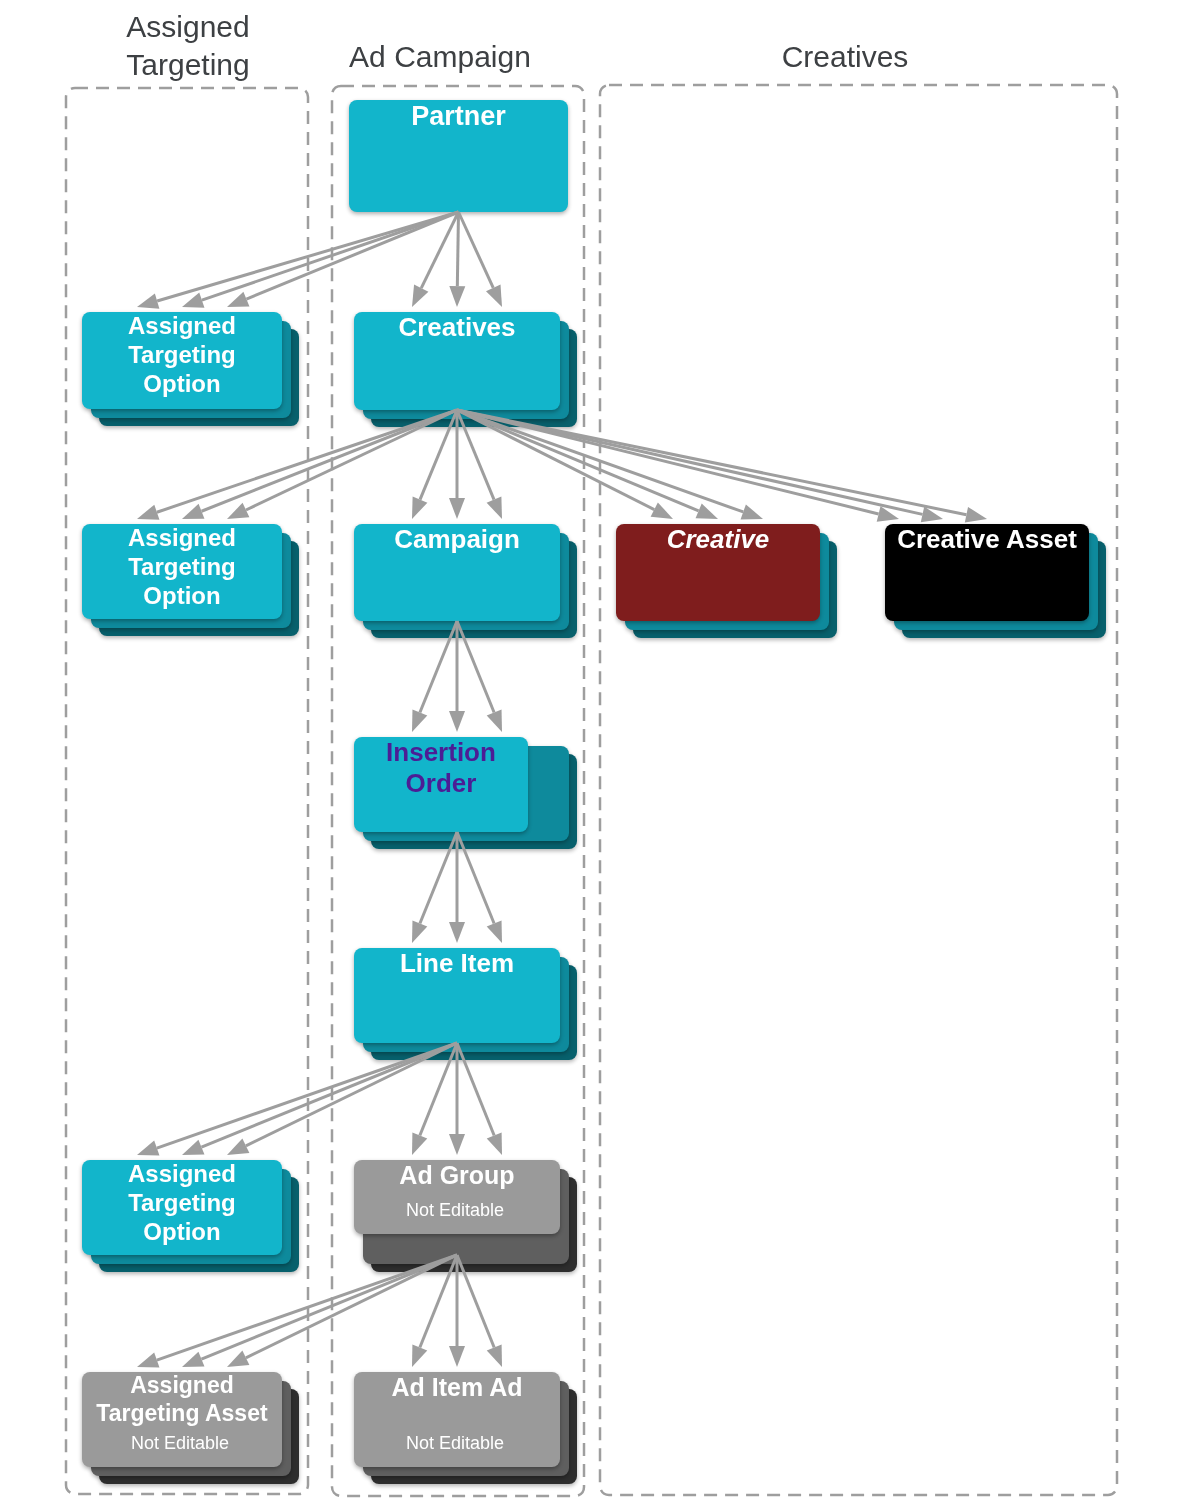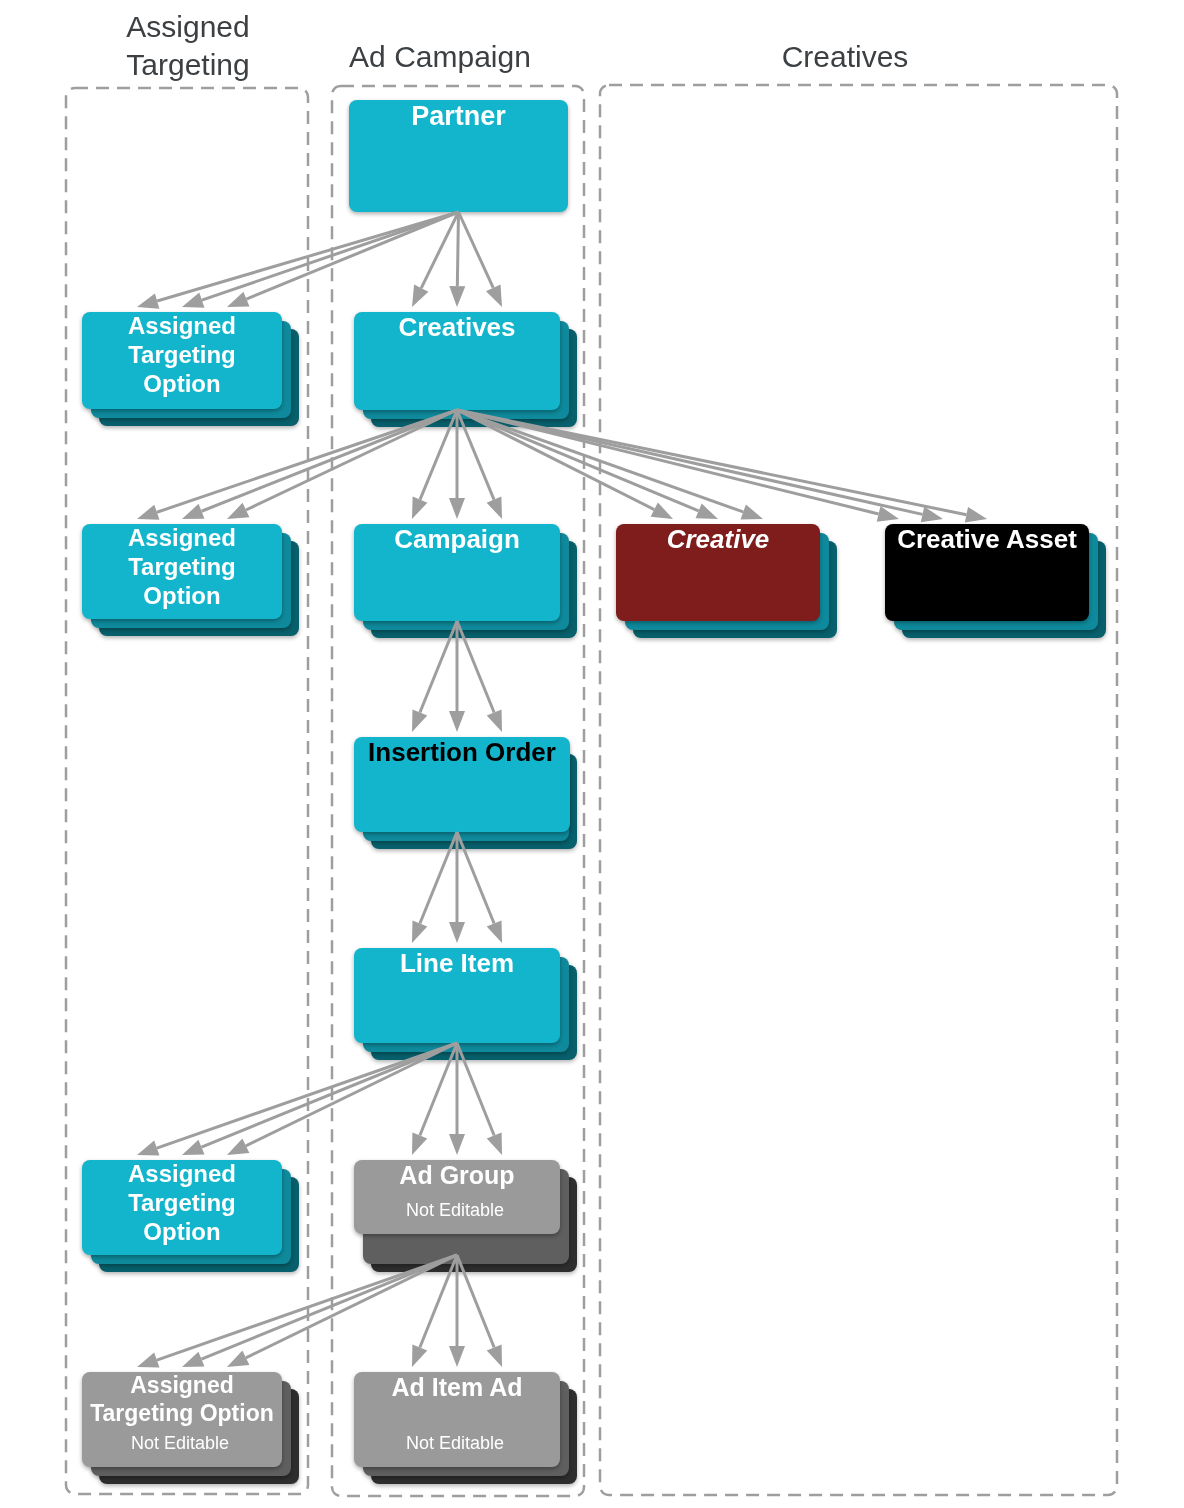--- a/index.html
+++ b/index.html
@@ -87,21 +87,21 @@
       </div>
       <div class="stack-layer" style="left: 902px; top: 541px; width: 204px; height: 97px; background: rgb(7, 96, 108);"></div>
       <div class="stack-layer" style="left: 893.5px; top: 532.5px; width: 204px; height: 97px; background: rgb(14, 138, 156);"></div>
       <div class="node-front" style="left: 885px; top: 524px; width: 204px; height: 97px; background: #000000; color: rgb(255, 255, 255); font-size: 26px;">
         <div class="node-label">
           <div>Creative Asset</div>
         </div>
       </div>
       <div class="stack-layer" style="left: 371px; top: 754px; width: 206px; height: 95px; background: rgb(7, 96, 108);"></div>
       <div class="stack-layer" style="left: 362.5px; top: 745.5px; width: 206px; height: 95px; background: rgb(14, 138, 156);"></div>
-      <div class="node-front" style="left: 354px; top: 737px; width: 216px; height: 95px; background: rgb(18, 181, 203); color: #000000; font-size: 26px;">
+      <div class="node-front" style="left: 354px; top: 737px; width: 174px; height: 95px; background: rgb(18, 181, 203); color: #4c1d95; font-size: 26px;">
         <div class="node-label">
           <div>Insertion Order</div>
         </div>
       </div>
       <div class="stack-layer" style="left: 371px; top: 965px; width: 206px; height: 95px; background: rgb(7, 96, 108);"></div>
       <div class="stack-layer" style="left: 362.5px; top: 956.5px; width: 206px; height: 95px; background: rgb(14, 138, 156);"></div>
       <div class="node-front" style="left: 354px; top: 948px; width: 206px; height: 95px; background: rgb(18, 181, 203); color: rgb(255, 255, 255); font-size: 26px;">
         <div class="node-label">
           <div>Line Item</div>
         </div>
@@ -121,21 +121,21 @@
         <div class="node-label">
           <div>Ad Group</div>
         </div>
         <div class="node-sub">Not Editable</div>
       </div>
       <div class="stack-layer" style="left: 99px; top: 1389px; width: 200px; height: 95px; background: rgb(46, 46, 46);"></div>
       <div class="stack-layer" style="left: 90.5px; top: 1380.5px; width: 200px; height: 95px; background: rgb(95, 95, 95);"></div>
       <div class="node-front" style="left: 82px; top: 1372px; width: 200px; height: 95px; background: rgb(154, 154, 154); color: rgb(255, 255, 255); font-size: 23px; padding-bottom: 30px;">
         <div class="node-label">
           <div>Assigned</div>
-          <div>Targeting Option</div>
+          <div>Targeting Asset</div>
         </div>
         <div class="node-sub">Not Editable</div>
       </div>
       <div class="stack-layer" style="left: 371px; top: 1389px; width: 206px; height: 95px; background: rgb(46, 46, 46);"></div>
       <div class="stack-layer" style="left: 362.5px; top: 1380.5px; width: 206px; height: 95px; background: rgb(95, 95, 95);"></div>
       <div class="node-front" style="left: 354px; top: 1372px; width: 206px; height: 95px; background: rgb(154, 154, 154); color: rgb(255, 255, 255); font-size: 25px; padding-bottom: 30px;">
         <div class="node-label">
           <div>Ad Item Ad</div>
         </div>
         <div class="node-sub">Not Editable</div>

